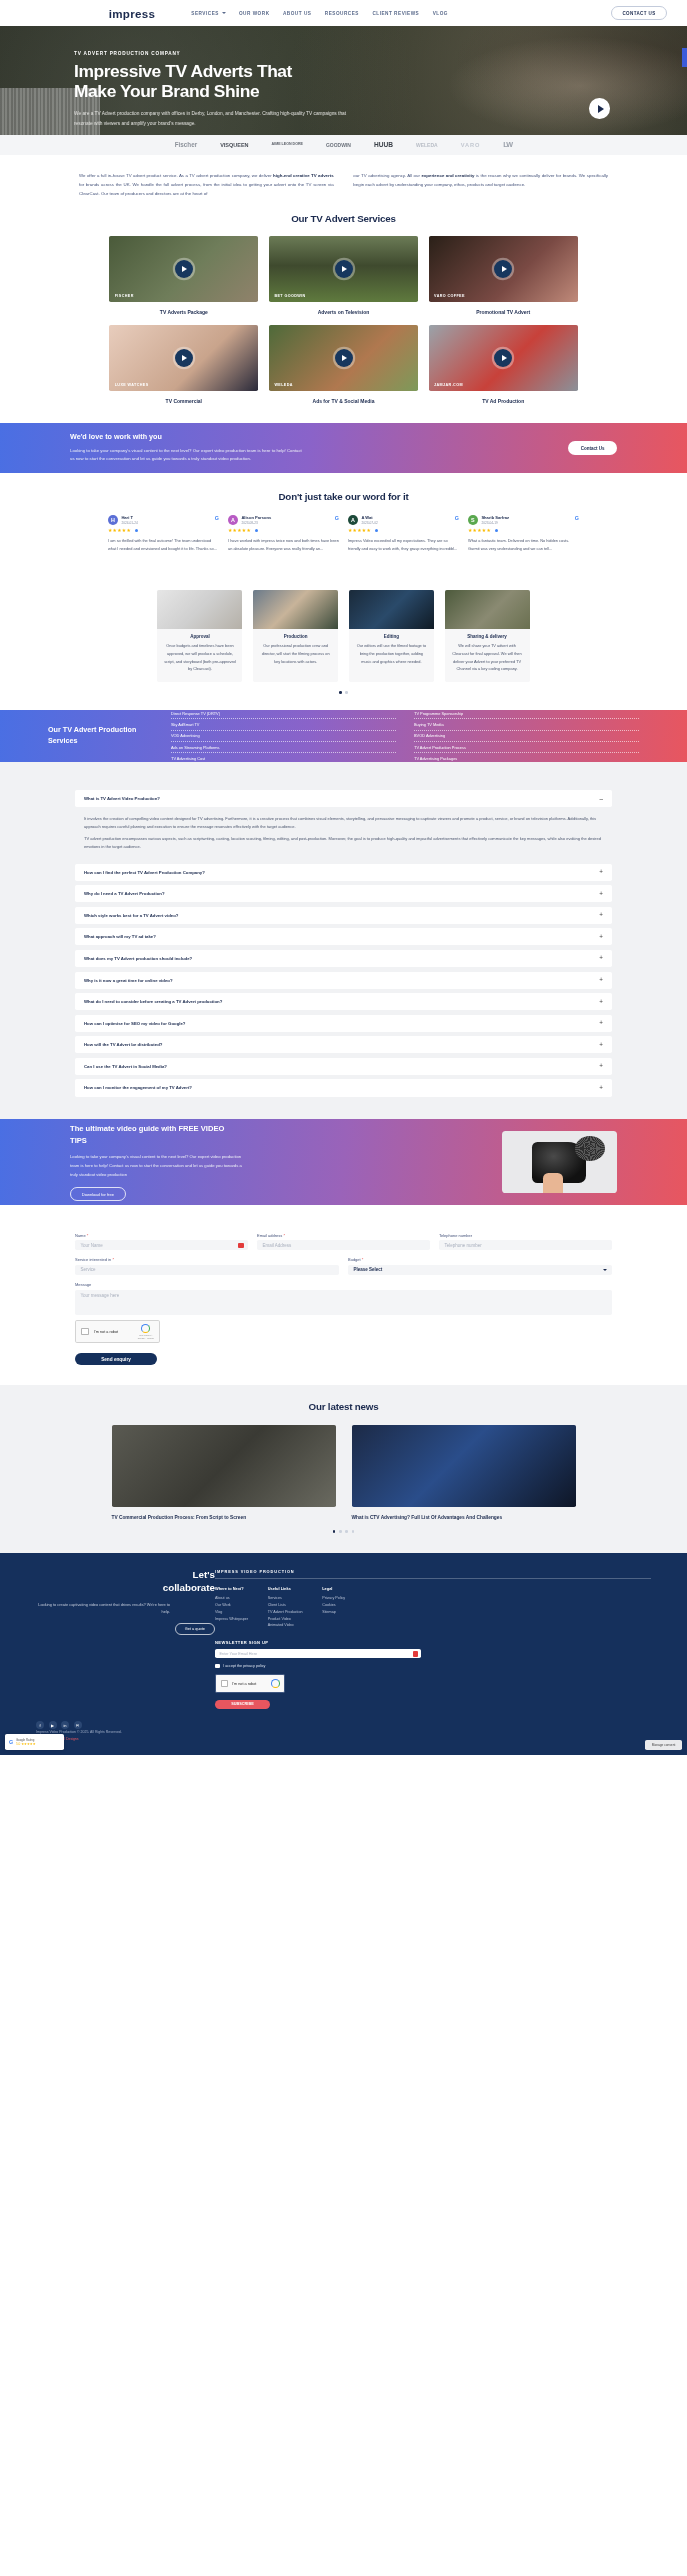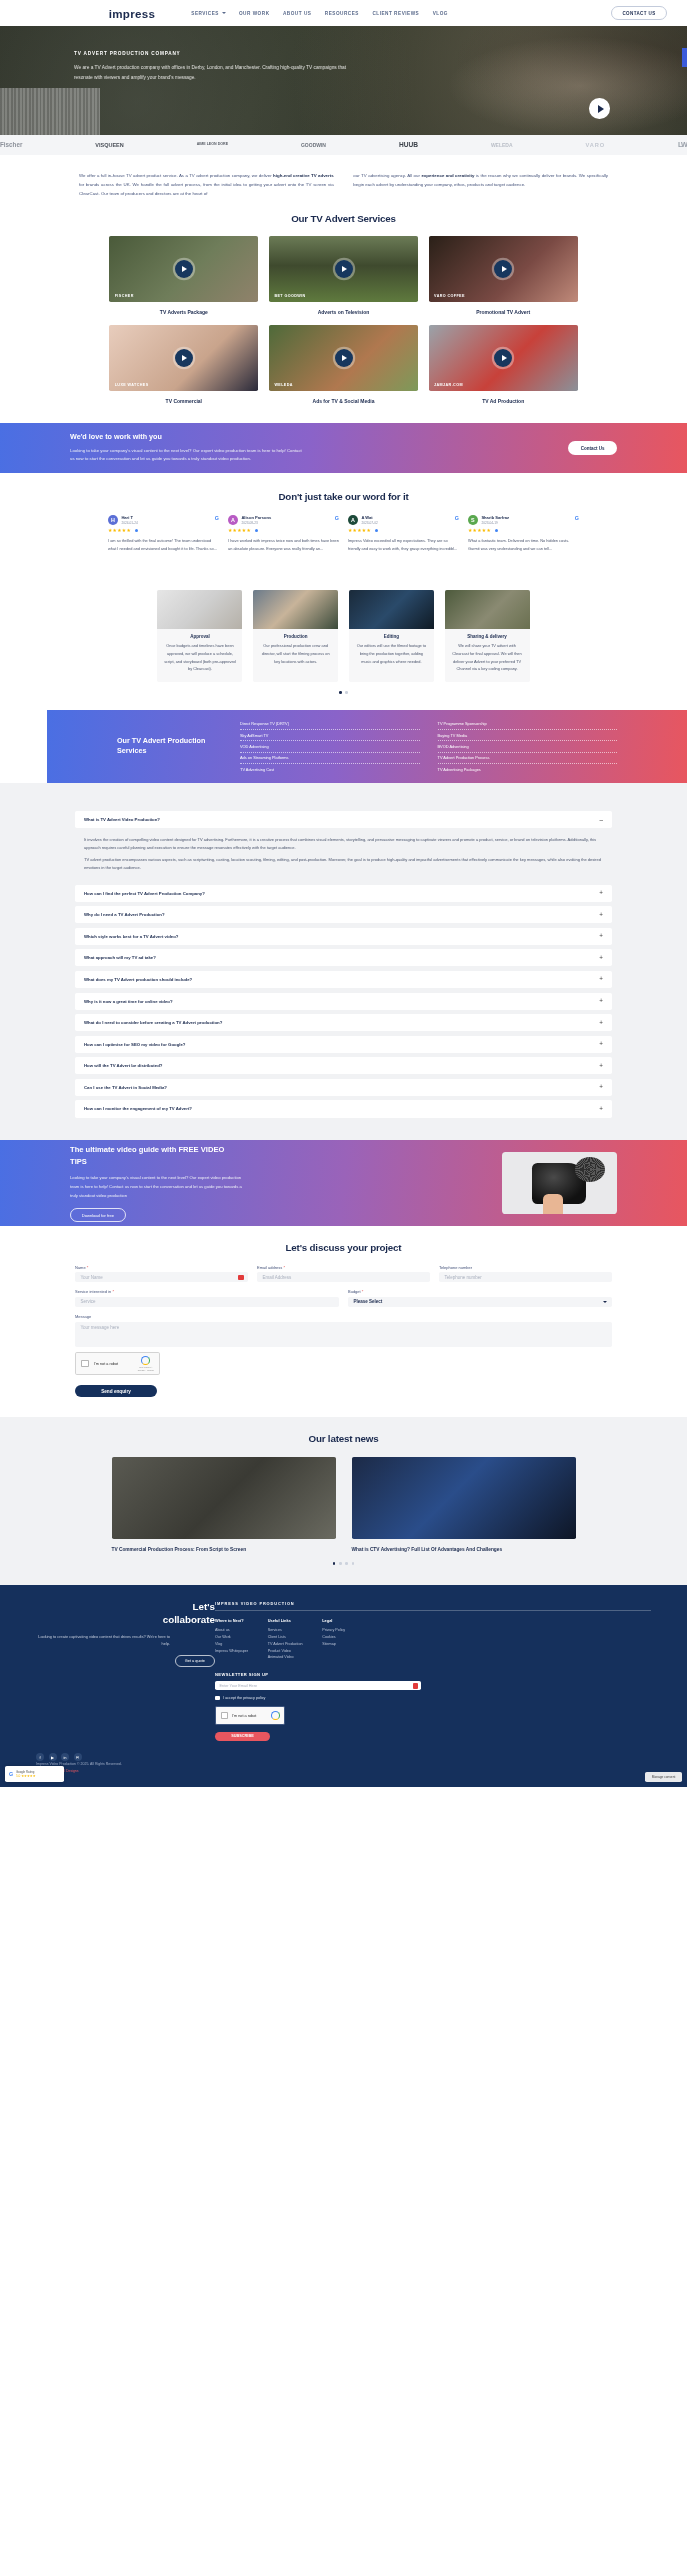--- a/index.html
+++ b/index.html
@@ -47,21 +47,21 @@
   .hero-sub { color:#e3e3e0; font-size:4.8px; line-height:2.05; margin-top:7.2px; max-width:273px; }
   .play-big {
     position:absolute; right:77px; bottom:16px; width:20.6px; height:20.6px; border-radius:50%;
     background:#fff; display:flex; align-items:center; justify-content:center; z-index:6;
   }
   .play-big i { width:0;height:0;border-left:6.3px solid #1b2a4e;border-top:4px solid transparent;border-bottom:4px solid transparent; margin-left:1.8px;}
   .scroll-tab { position:absolute; right:0; top:21.5px; width:5.4px; height:19.7px; background:#3b5bdb; z-index:9; }
 
   
   .logostrip { background:#f4f5f7; height:19.7px; display:flex; align-items:center;
-    justify-content:space-between; gap:23px; }
+    justify-content:center; gap:23px; }
   .cl { color:#9aa3b2; font-weight:700; white-space:nowrap; }
   .cl1{font-size:6.3px;color:#8d929b;} .cl2{font-size:5.5px;color:#4a4f58;}
   .cl3{font-size:3.6px;line-height:1.05;text-align:center;color:#5a5f68;}
   .cl4{font-size:5px;color:#6d737d;} .cl5{font-size:6.6px;color:#3b4049;}
   .cl6{font-size:5px;color:#b9bec7;} .cl7{font-size:5.7px;color:#c3c8d1;letter-spacing:0.9px;}
   .cl8{font-size:7.2px;color:#9aa0aa;letter-spacing:-0.9px;}
 
   
   .intro { padding:16px 79px 0 79px; display:flex; gap:19.7px; }
   .intro p { font-size:4.4px; line-height:2.1; color:#44527a; text-align:justify; flex:1; }
@@ -128,22 +128,22 @@
   .p3{background:linear-gradient(135deg,#1a2a3a,#2a4a6a 50%,#0f1a24);}
   .p4{background:linear-gradient(135deg,#4d5a3c,#8a8a72 55%,#6a7050);}
   .tl-body { padding:5.4px 5.4px 9px; text-align:center; }
   .tl-h { font-size:4.5px; font-weight:700; color:#1b2a4e; }
   .tl-p { font-size:3.9px; line-height:2; color:#49536b; margin-top:2.7px; }
   .dots { display:flex; gap:3.6px; justify-content:center; margin-top:9px; }
   .dot { width:2.7px;height:2.7px;border-radius:50%;background:#ccd2dd; }
   .dot.on { background:#1b2a4e; }
 
   
-  .services { height:73px; background:linear-gradient(95deg,#4a6fe3 0%,#8a63c9 45%,#e8565f 100%);
-    display:flex; align-items:center; padding:0 70px;margin-left:47px; }
+  .services { height:52px; background:linear-gradient(95deg,#4a6fe3 0%,#8a63c9 45%,#e8565f 100%);
+    display:flex; align-items:center; padding:0 48px; }
   .sv-title { color:#fff; font-size:7.2px; font-weight:800; line-height:1.45; width:107px; }
   .sv-cols { display:flex; gap:18px; flex:1; margin-left:16px; }
   .sv-col { flex:1; }
   .sv-item { color:#fff; font-size:3.9px; padding:2.7px 0; border-bottom:0.9px dotted rgba(255,255,255,.6); white-space:nowrap; }
   .sv-item:last-child { border-bottom:none; }
 
   
   .faq { background:#f1f2f4; padding:16px 0 18px;
     background-image:radial-gradient(#d9dce2 0.4px, transparent 0.4px); background-size:3.6px 3.6px; }
   .faq-list { width:537px; margin:12.5px auto 0; }
@@ -267,20 +267,24 @@
     </div>
     <div class="contact-btn">CONTACT US</div>
   </div>
 
   <div class="hero">
     <div class="hero-bars"></div>
     <div class="hero-person"></div>
     <div class="scroll-tab"></div>
     <div class="hero-inner">
       <div class="hero-eyebrow">TV ADVERT PRODUCTION COMPANY</div>
+      <div class="hero-title">
+        <div>Impressive TV Adverts That</div>
+        <div>Make Your Brand Shine</div>
+      </div>
       <div class="hero-sub">We are a TV Advert production company with offices in Derby, London, and Manchester. Crafting high-quality TV campaigns that resonate with viewers and amplify your brand's message.</div>
 
     </div>
     <div class="play-big">
         <i></i>
       </div>
   </div>
 
   <div class="logostrip">
     <div class="cl cl1">Fischer</div>
@@ -554,21 +558,20 @@
       <div class="gd-btn">Download for free</div>
     </div>
     <div class="gd-img">
       <div class="gd-cam"></div>
       <div class="gd-fluff"></div>
       <div class="gd-hand"></div>
     </div>
   </div>
 
   <div class="form-sec">
-    <div class="sec-title">Let's discuss your project</div>
     <div class="form">
       <div class="frow">
         <div class="fcol">
           <div class="flab"><span>Name</span> <span class="req">*</span></div>
           <div class="finput">
               <span>Your Name</span>
               <span class="pwicon"></span>
             </div>
         </div>
         <div class="fcol">

